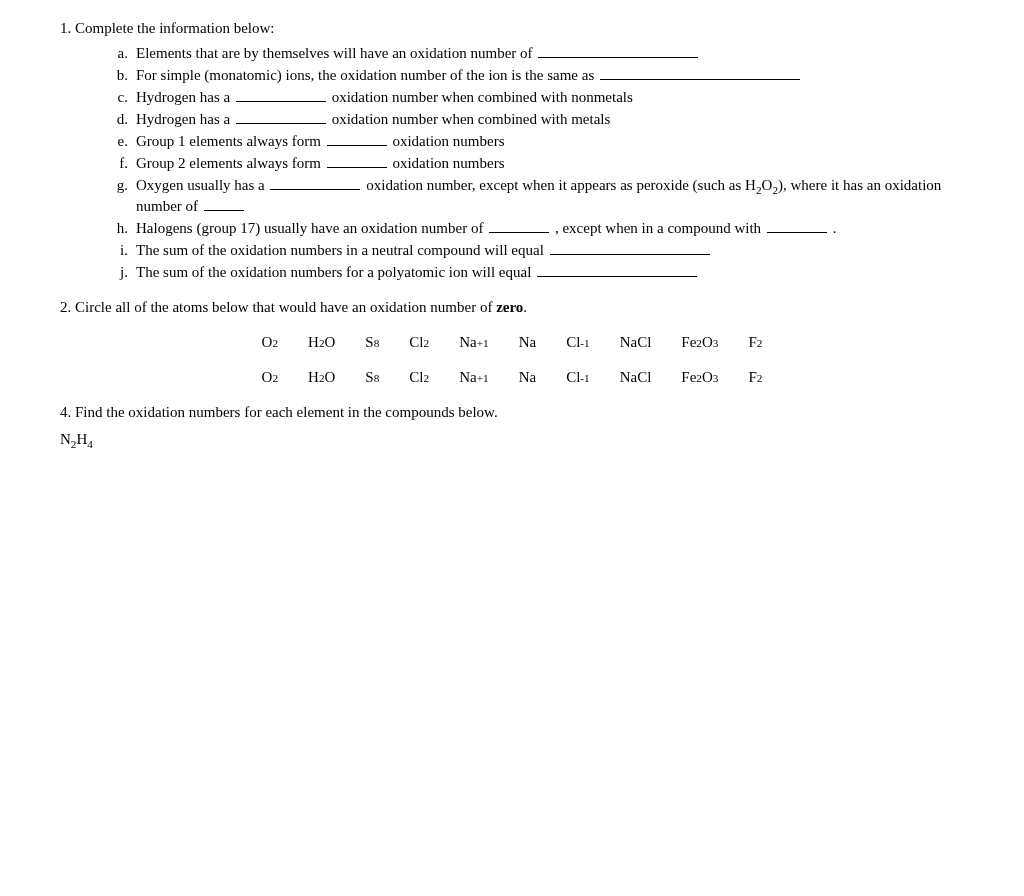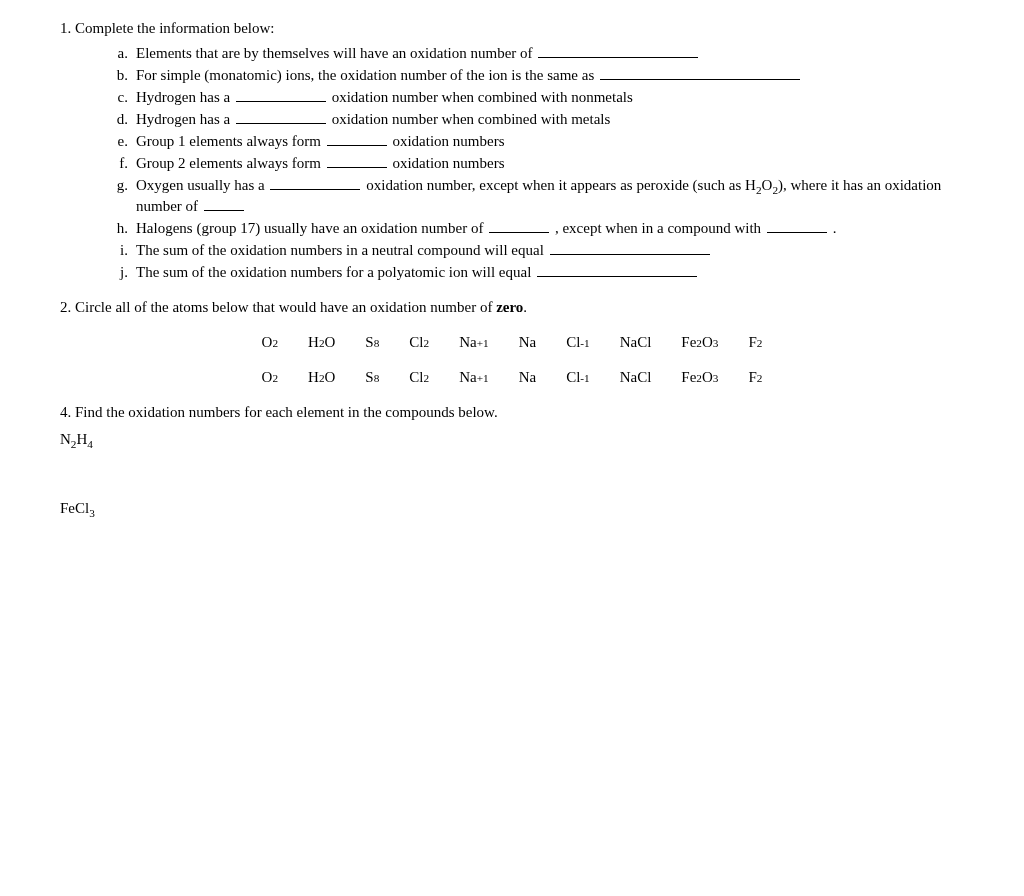--- a/index.html
+++ b/index.html
@@ -229,18 +229,15 @@
 
 <div class="question">
   <div class="question-title">
     4. Find the oxidation numbers for each element in the compounds below.
   </div>
 
   <div class="q4-compound">
     N<sub>2</sub>H<sub>4</sub>
   </div>
 
-  <div class="q4-compound">
-    FeCl<sub>3</sub>
-  </div>
 
 
 </div>
 
 </body></html>

